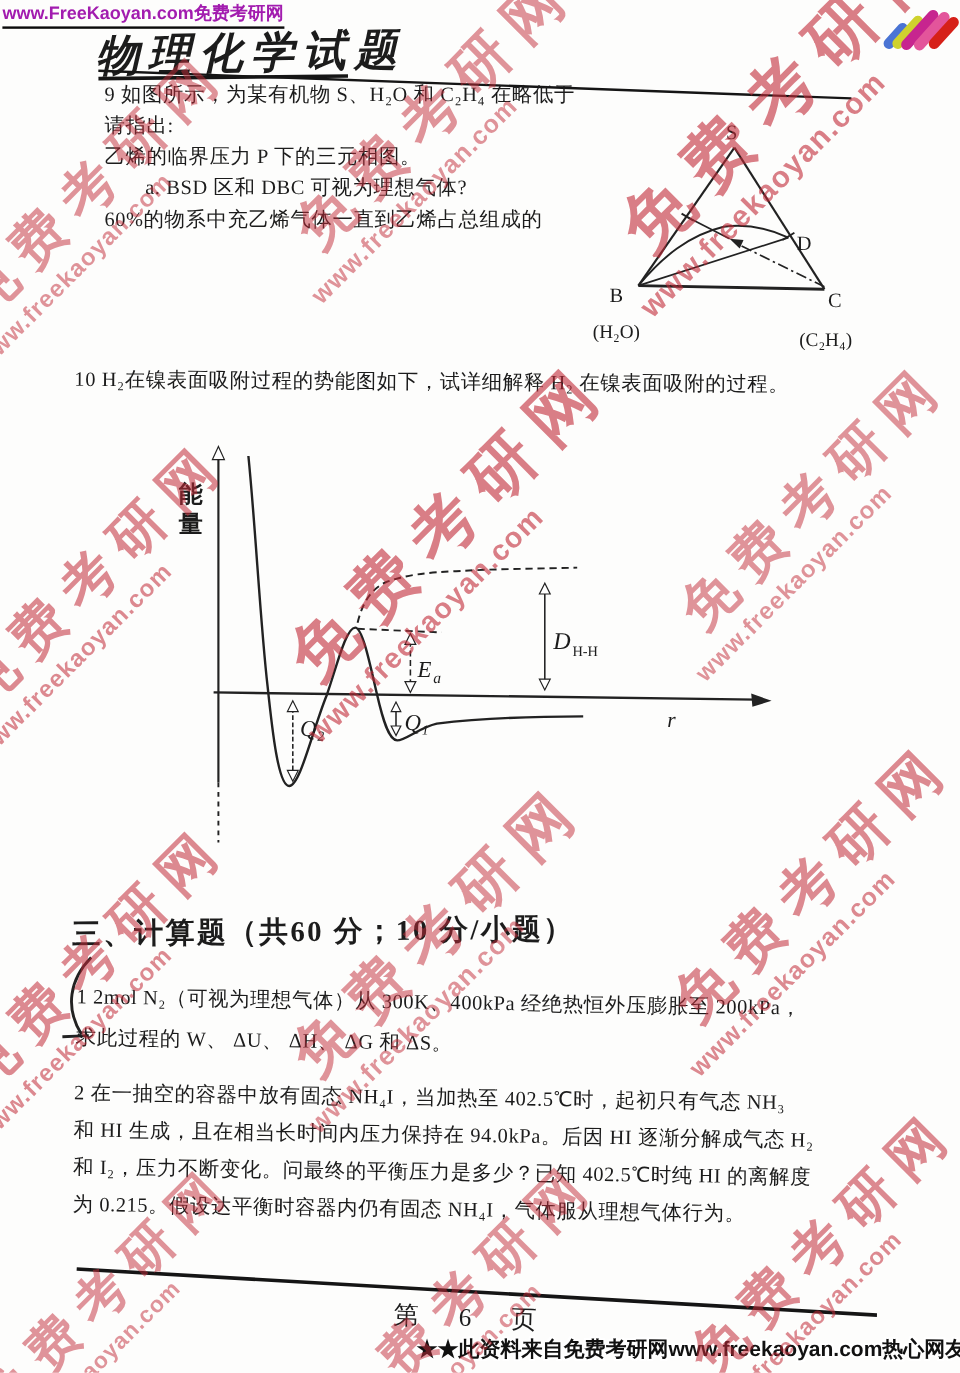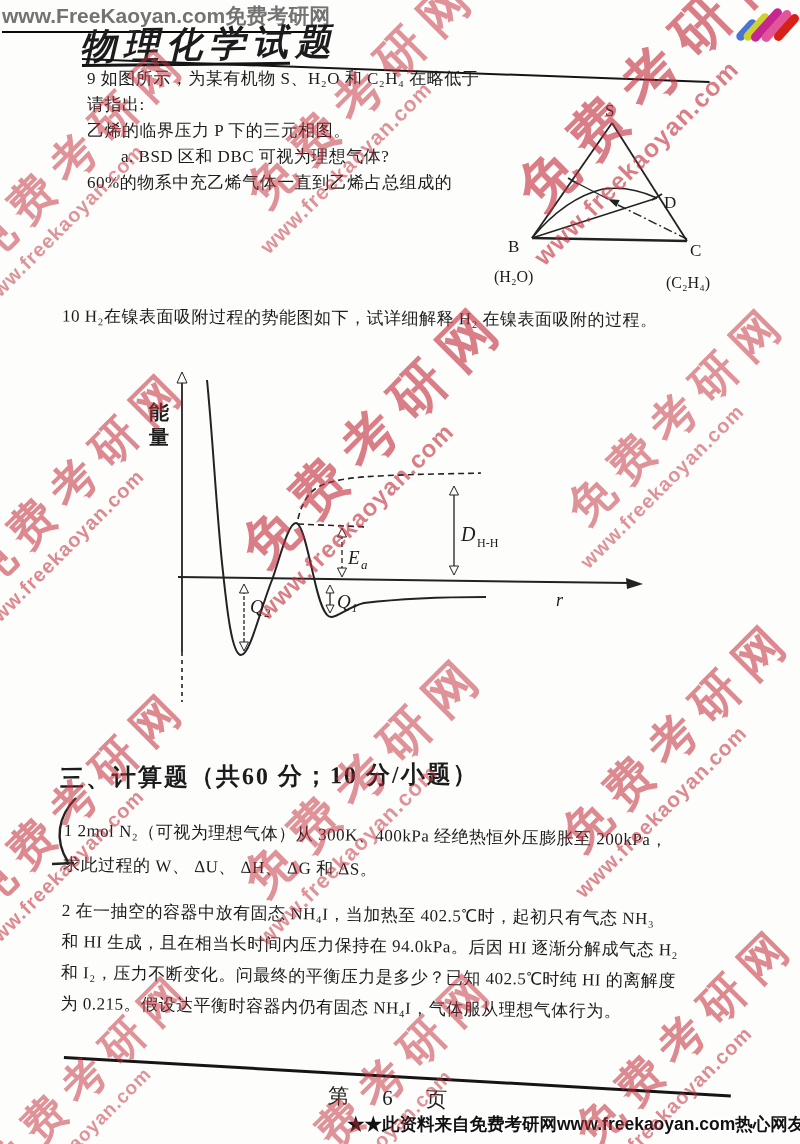--- a/index.html
+++ b/index.html
@@ -5,21 +5,21 @@
   html,body{margin:0;padding:0;}
   #page{
     position:relative; width:800px; height:1144px;
     background:#fdfdfc; overflow:hidden;
     font-family:"Liberation Serif", serif; color:#1c1c1c;
   }
   
   #header-url{
     position:absolute; left:2px; top:2px;
     font-family:"Liberation Sans", sans-serif;
-    font-size:21px; font-weight:bold; color:#737373;
+    font-size:15px; font-weight:bold; color:#a21caf;
     border-bottom:2px solid #0b0b0b; padding-bottom:1px;
     z-index:2;
   }
   #logo{position:absolute; left:740px; top:1px; width:58px; height:52px; z-index:4;}
   #logo .stripe{
     position:absolute; width:9px; border-radius:5px;
     transform:rotate(42deg);
   }
   #page-title{
     position:absolute; left:80px; top:20px;

